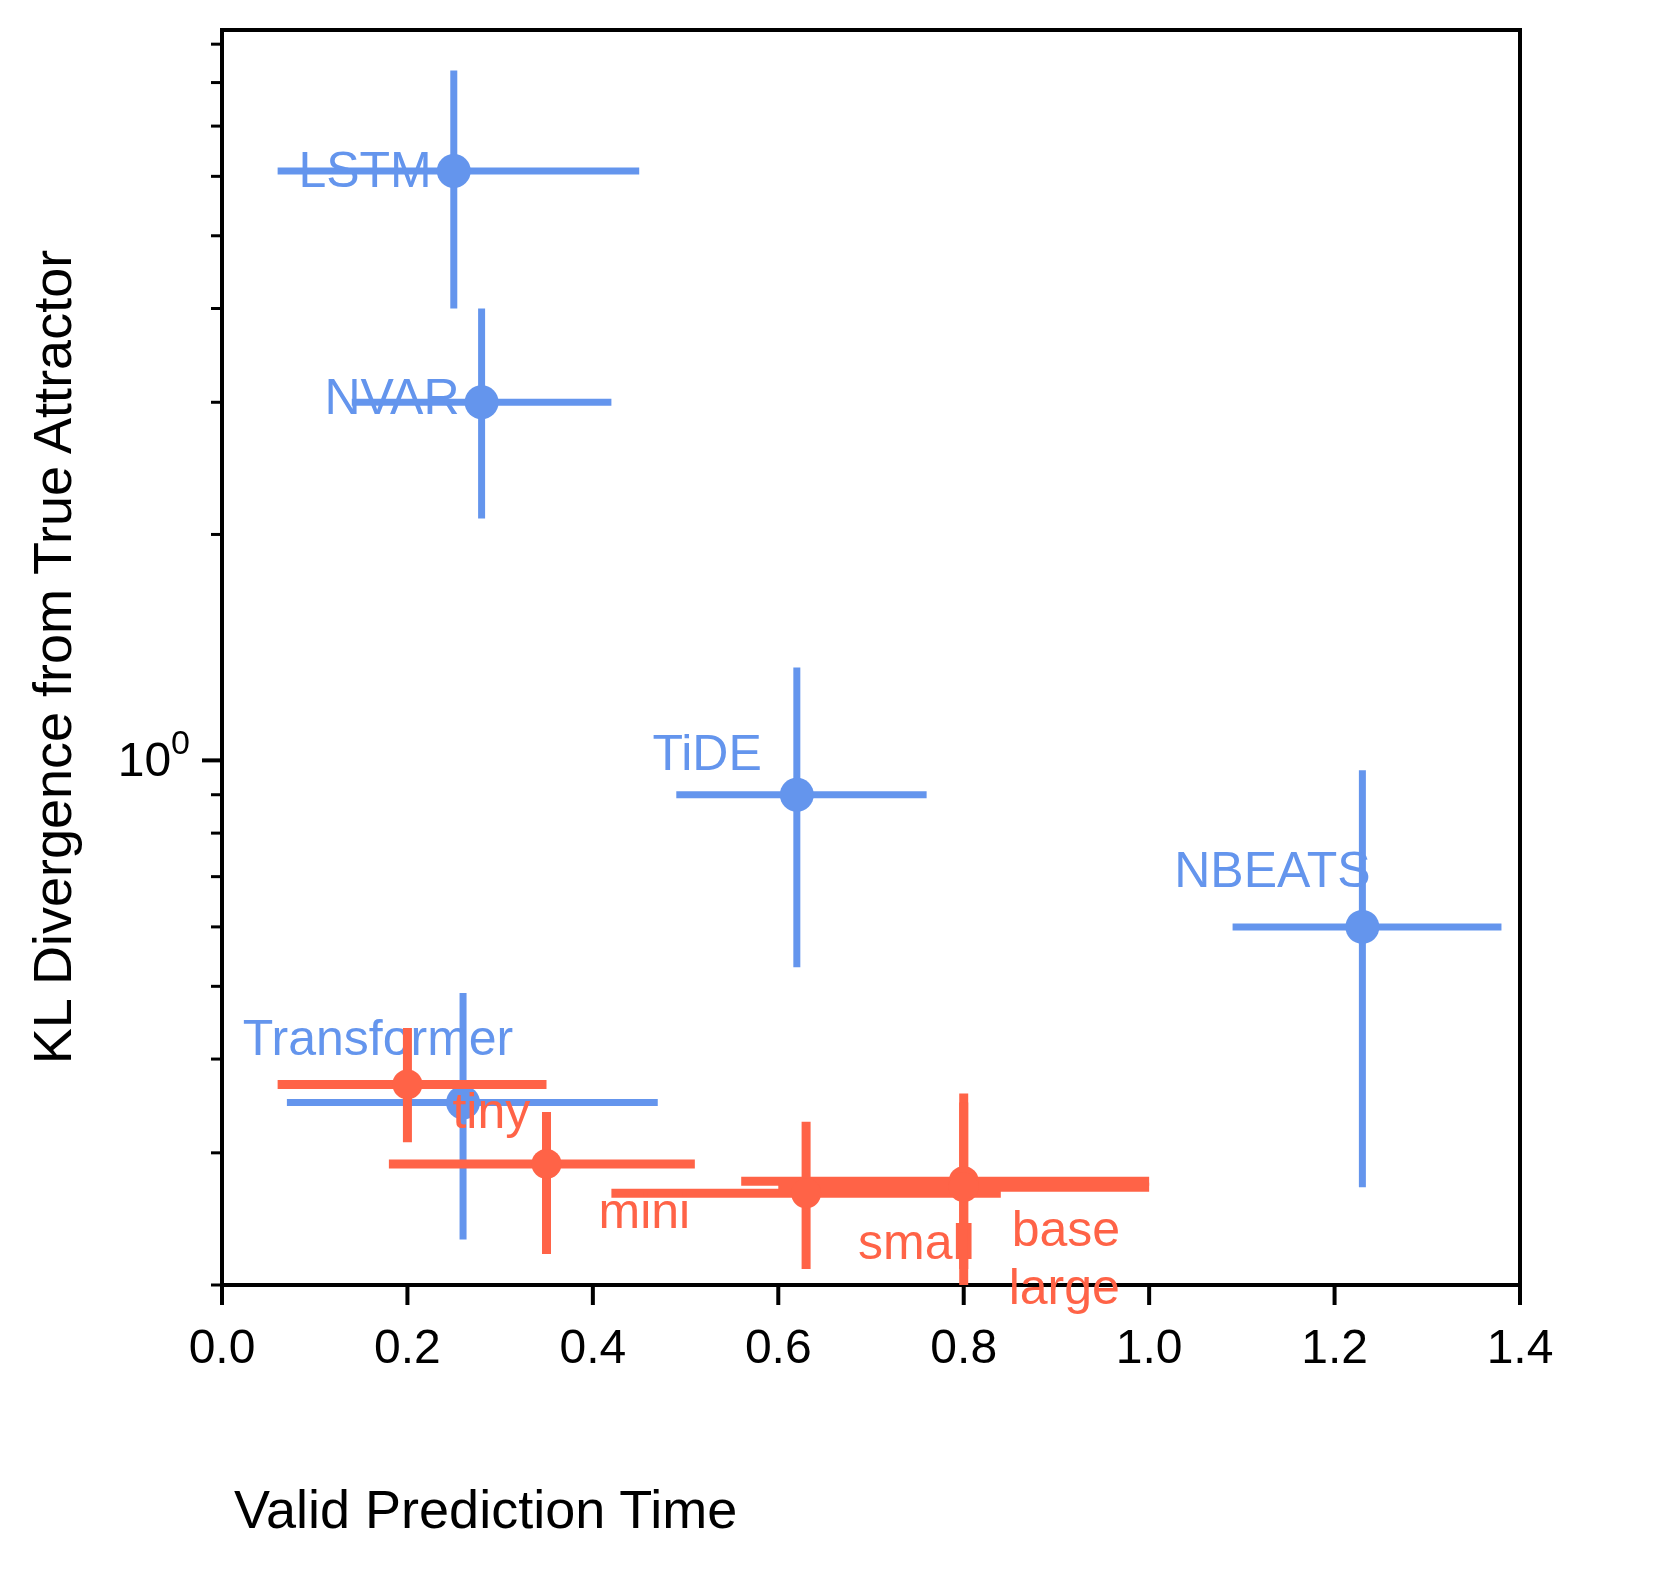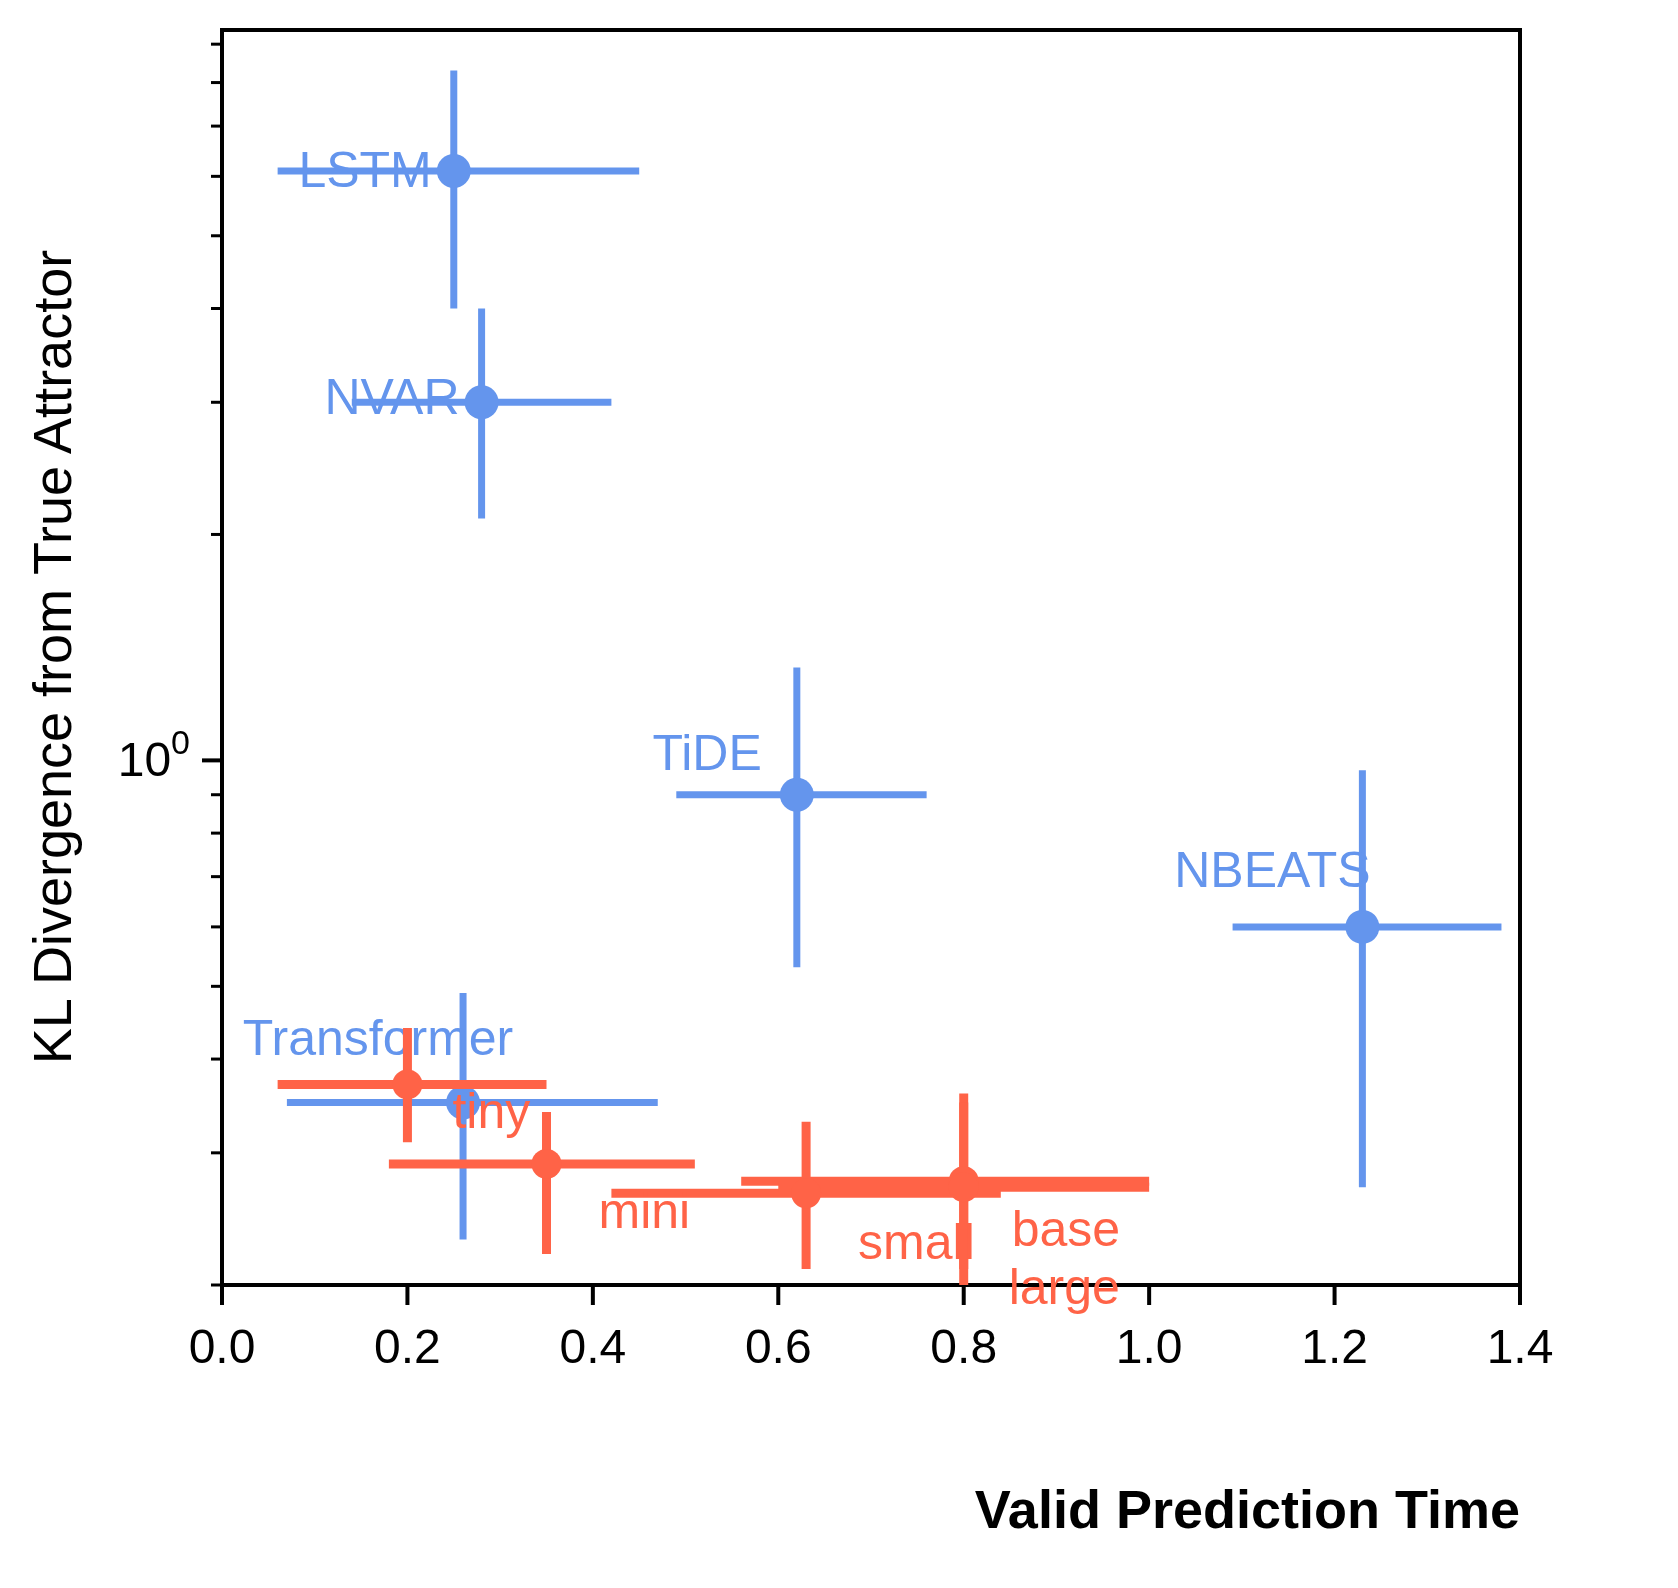--- a/index.html
+++ b/index.html
@@ -26,25 +26,24 @@
     font-family: "Liberation Sans", sans-serif;
   }
   .axis-label {
     position: absolute;
     color: #000000;
     font-size: 54px;
     font-weight: normal;
     white-space: nowrap;
   }
   #x-axis-label {
-    left: 222px;
+    left: 234px;
     width: 1298px;
     top: 1478px;
-    text-align: right;
-    font-weight: bold;
+    text-align: left;
   }
   #y-axis-label {
     left: 52px;
     top: 657px;
     transform: translate(-50%, -50%) rotate(-90deg);
   }
 </style>
 </head>
 <body>
 

